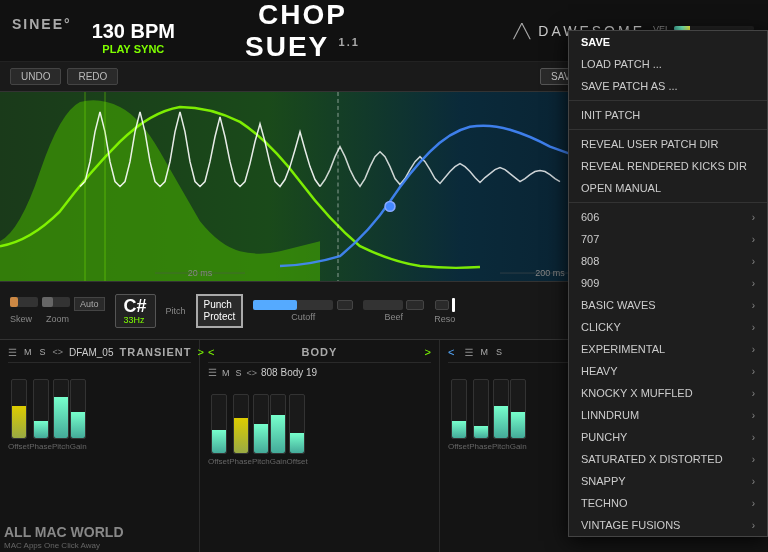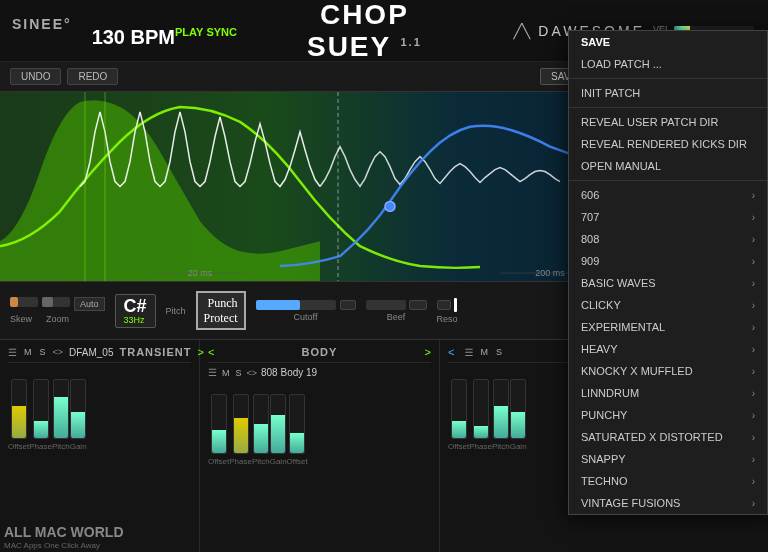--- a/index.html
+++ b/index.html
@@ -26,22 +26,22 @@
     .sinee-logo {
       font-size: 26px;
       font-weight: 900;
       color: #fff;
       letter-spacing: 2px;
       margin-right: 20px;
     }
     .sinee-logo span { color: #aaa; font-size: 14px; vertical-align: super; }
     .bpm-section {
       display: flex;
-      flex-direction: row;
-      align-items: flex-start;
+      flex-direction: column;
+      align-items: center;
       margin-right: 30px;
       margin-top: 14px;
     }
     .bpm-value { font-size: 20px; font-weight: bold; color: #fff; }
     .play-sync { font-size: 11px; color: #aaa; }
     .play-sync span { color: #7fff00; font-weight: bold; }
     .chop-suey-title {
       font-size: 28px;
       font-weight: 900;
       color: #fff;
@@ -196,26 +196,25 @@
     }
     .note-hz {
       font-size: 9px;
       color: #7fff00;
     }
 
     .punch-protect-btn {
       background: #2a2a2a;
       border: 2px solid #aaa;
       color: #fff;
-      font-size: 12px;
+      font-size: 10px;
       padding: 3px 6px;
       cursor: pointer;
-      text-align: right;
+      text-align: left;
       line-height: 1.2;
-      font-family: Liberation Serif, serif;
     }
 
     .cutoff-section { display: flex; flex-direction: column; align-items: center; gap: 2px; }
     .freq-slider {
       width: 80px;
       height: 10px;
       background: #333;
       border-radius: 2px;
       position: relative;
     }
@@ -430,20 +429,23 @@
     <span class="patch-name">Deep Long Kick 01</span>
   </div>
 </div>
 
 <div class="dropdown-menu" id="dropdown-menu">
 <div class="menu-item menu-item-bold">
       <span>SAVE</span>
     </div>
     <div class="menu-item">
       <span>LOAD PATCH ...</span>
+    </div>
+    <div class="menu-item">
+      <span>SAVE PATCH AS ...</span>
     </div>
     <div class="menu-separator"></div>
     <div class="menu-item">
       <span>INIT PATCH</span>
     </div>
     <div class="menu-separator"></div>
     <div class="menu-item">
       <span>REVEAL USER PATCH DIR</span>
     </div>
     <div class="menu-item">

